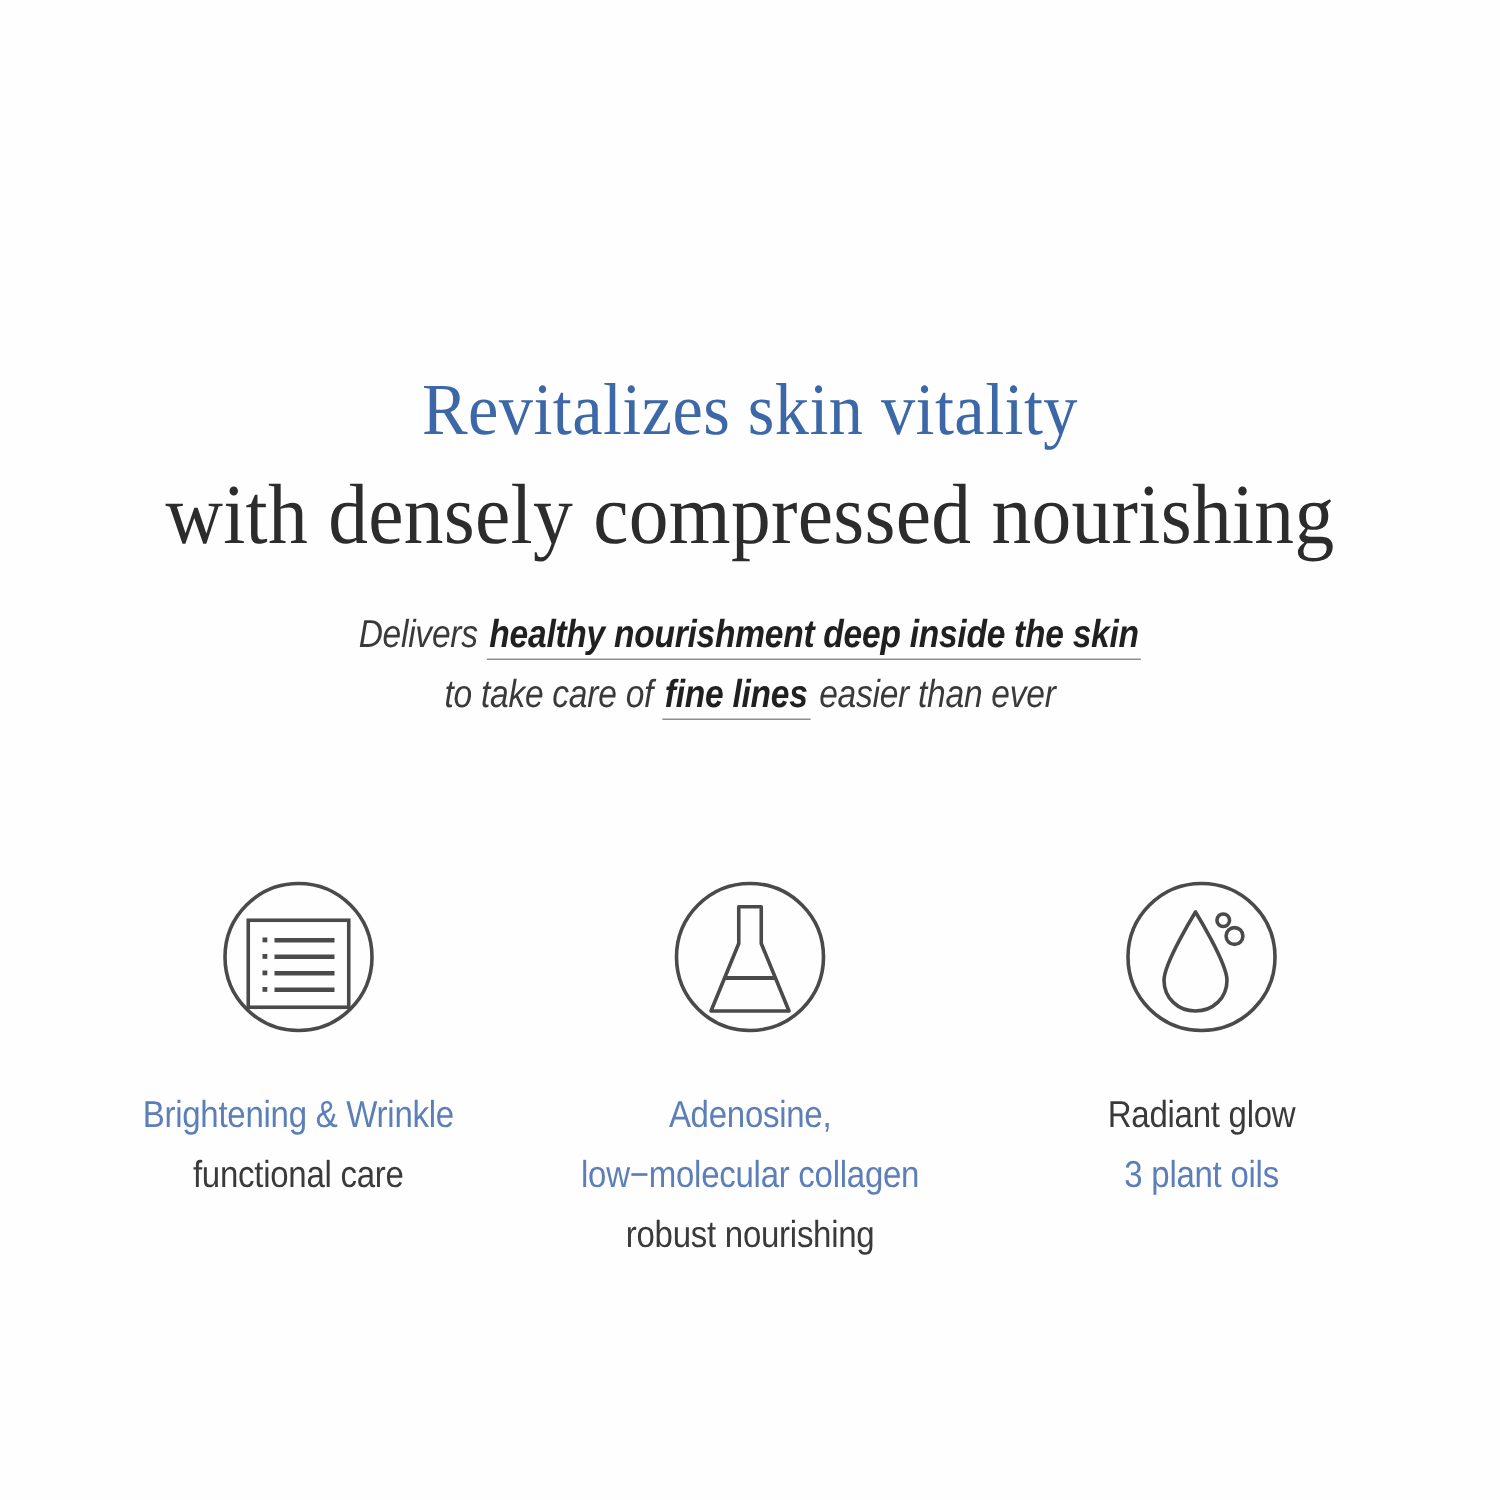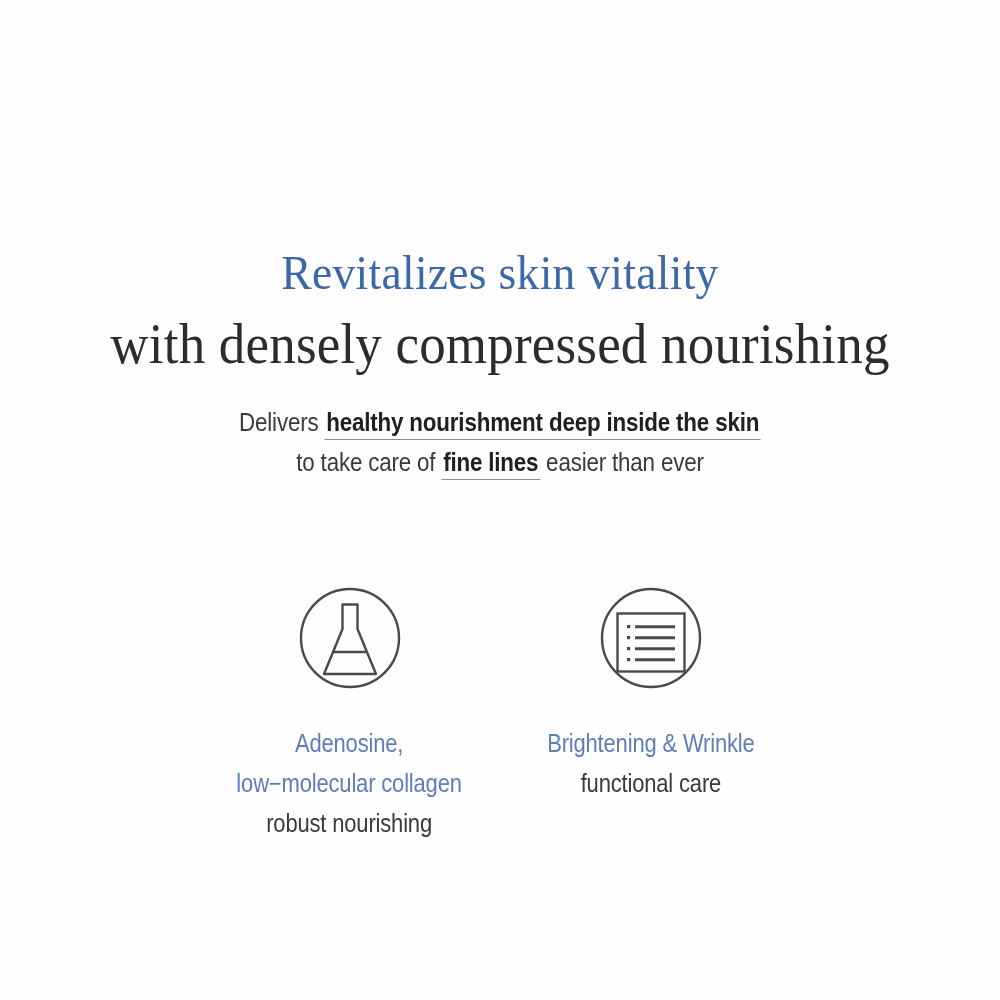--- a/index.html
+++ b/index.html
@@ -52,20 +52,21 @@
   }
 
   
   .subtext {
     position: absolute;
     top: 402px;
     left: 0;
     width: 1000px;
     text-align: center;
     color: #333333;
+    font-style: italic;
   }
   .subtext-line {
     font-family: "Liberation Sans", sans-serif;
     font-size: 26px;
     line-height: 40px;
     letter-spacing: -0.2px;
     transform: scaleX(0.86);
     transform-origin: center;
     white-space: nowrap;
   }
@@ -132,49 +133,64 @@
     </div>
     <div class="subtext-line">
       <span class="sub-plain">to take care of </span><span class="sub-strong">fine lines</span><span class="sub-plain"> easier than ever</span>
     </div>
   </div>
 
   <div class="features">
 
     <div class="feature-col">
       <div class="icon-wrap">
-        <svg width="116" height="116" viewBox="0 0 116 116" fill="none" stroke="#4a4a4a" stroke-width="2.4" stroke-linecap="round" stroke-linejoin="round">
-          <circle cx="58" cy="58" r="49"></circle>
-          <path d="M50.5 24.5 L65.5 24.5 L65.5 49 L84 94 L32 94 L50.5 49 Z"></path>
-          <line x1="41.5" y1="72" x2="74.5" y2="72" stroke-width="2.6"></line>
-        </svg>
-      </div>
-      <div class="caption">
-        <div class="cap-blue">Adenosine,</div>
-        <div class="cap-blue">low−molecular collagen</div>
-        <div class="cap-dark">robust nourishing</div>
-      </div>
-    </div>
-
-    <div class="feature-col">
-      <div class="icon-wrap">
         <svg width="116" height="116" viewBox="0 0 116 116" fill="none" stroke="#4a4a4a" stroke-width="2.4">
           <circle cx="58" cy="58" r="49"></circle>
           <rect x="24.5" y="33.5" width="67" height="58"></rect>
           <rect x="34" y="45" width="3.2" height="3.2" fill="#4a4a4a" stroke="none"></rect>
           <line x1="42" y1="46.8" x2="82" y2="46.8" stroke-width="3"></line>
           <rect x="34" y="56" width="3.2" height="3.2" fill="#4a4a4a" stroke="none"></rect>
           <line x1="42" y1="57.8" x2="82" y2="57.8" stroke-width="3"></line>
           <rect x="34" y="67" width="3.2" height="3.2" fill="#4a4a4a" stroke="none"></rect>
           <line x1="42" y1="68.8" x2="82" y2="68.8" stroke-width="3"></line>
           <rect x="34" y="78" width="3.2" height="3.2" fill="#4a4a4a" stroke="none"></rect>
           <line x1="42" y1="79.8" x2="82" y2="79.8" stroke-width="3"></line>
         </svg>
       </div>
       <div class="caption">
         <div class="cap-blue">Brightening &amp; Wrinkle</div>
         <div class="cap-dark">functional care</div>
       </div>
     </div>
 
+    <div class="feature-col">
+      <div class="icon-wrap">
+        <svg width="116" height="116" viewBox="0 0 116 116" fill="none" stroke="#4a4a4a" stroke-width="2.4" stroke-linecap="round" stroke-linejoin="round">
+          <circle cx="58" cy="58" r="49"></circle>
+          <path d="M50.5 24.5 L65.5 24.5 L65.5 49 L84 94 L32 94 L50.5 49 Z"></path>
+          <line x1="41.5" y1="72" x2="74.5" y2="72" stroke-width="2.6"></line>
+        </svg>
+      </div>
+      <div class="caption">
+        <div class="cap-blue">Adenosine,</div>
+        <div class="cap-blue">low−molecular collagen</div>
+        <div class="cap-dark">robust nourishing</div>
+      </div>
+    </div>
+
+    <div class="feature-col">
+      <div class="icon-wrap">
+        <svg width="116" height="116" viewBox="0 0 116 116" fill="none" stroke="#4a4a4a" stroke-width="2.4" stroke-linecap="round" stroke-linejoin="round">
+          <circle cx="58" cy="58" r="49"></circle>
+          <path d="M54 28 C54 28 33 62 33 73.5 C33 85.5 42.5 94 54 94
+                   C65.5 94 75 85.5 75 73.5 C75 62 54 28 54 28 Z"></path>
+          <circle cx="72.5" cy="33.5" r="4.2"></circle>
+          <circle cx="80" cy="44" r="5.6"></circle>
+        </svg>
+      </div>
+      <div class="caption">
+        <div class="cap-dark">Radiant glow</div>
+        <div class="cap-blue">3 plant oils</div>
+      </div>
+    </div>
 
   </div>
 </div>
 
 </body></html>

